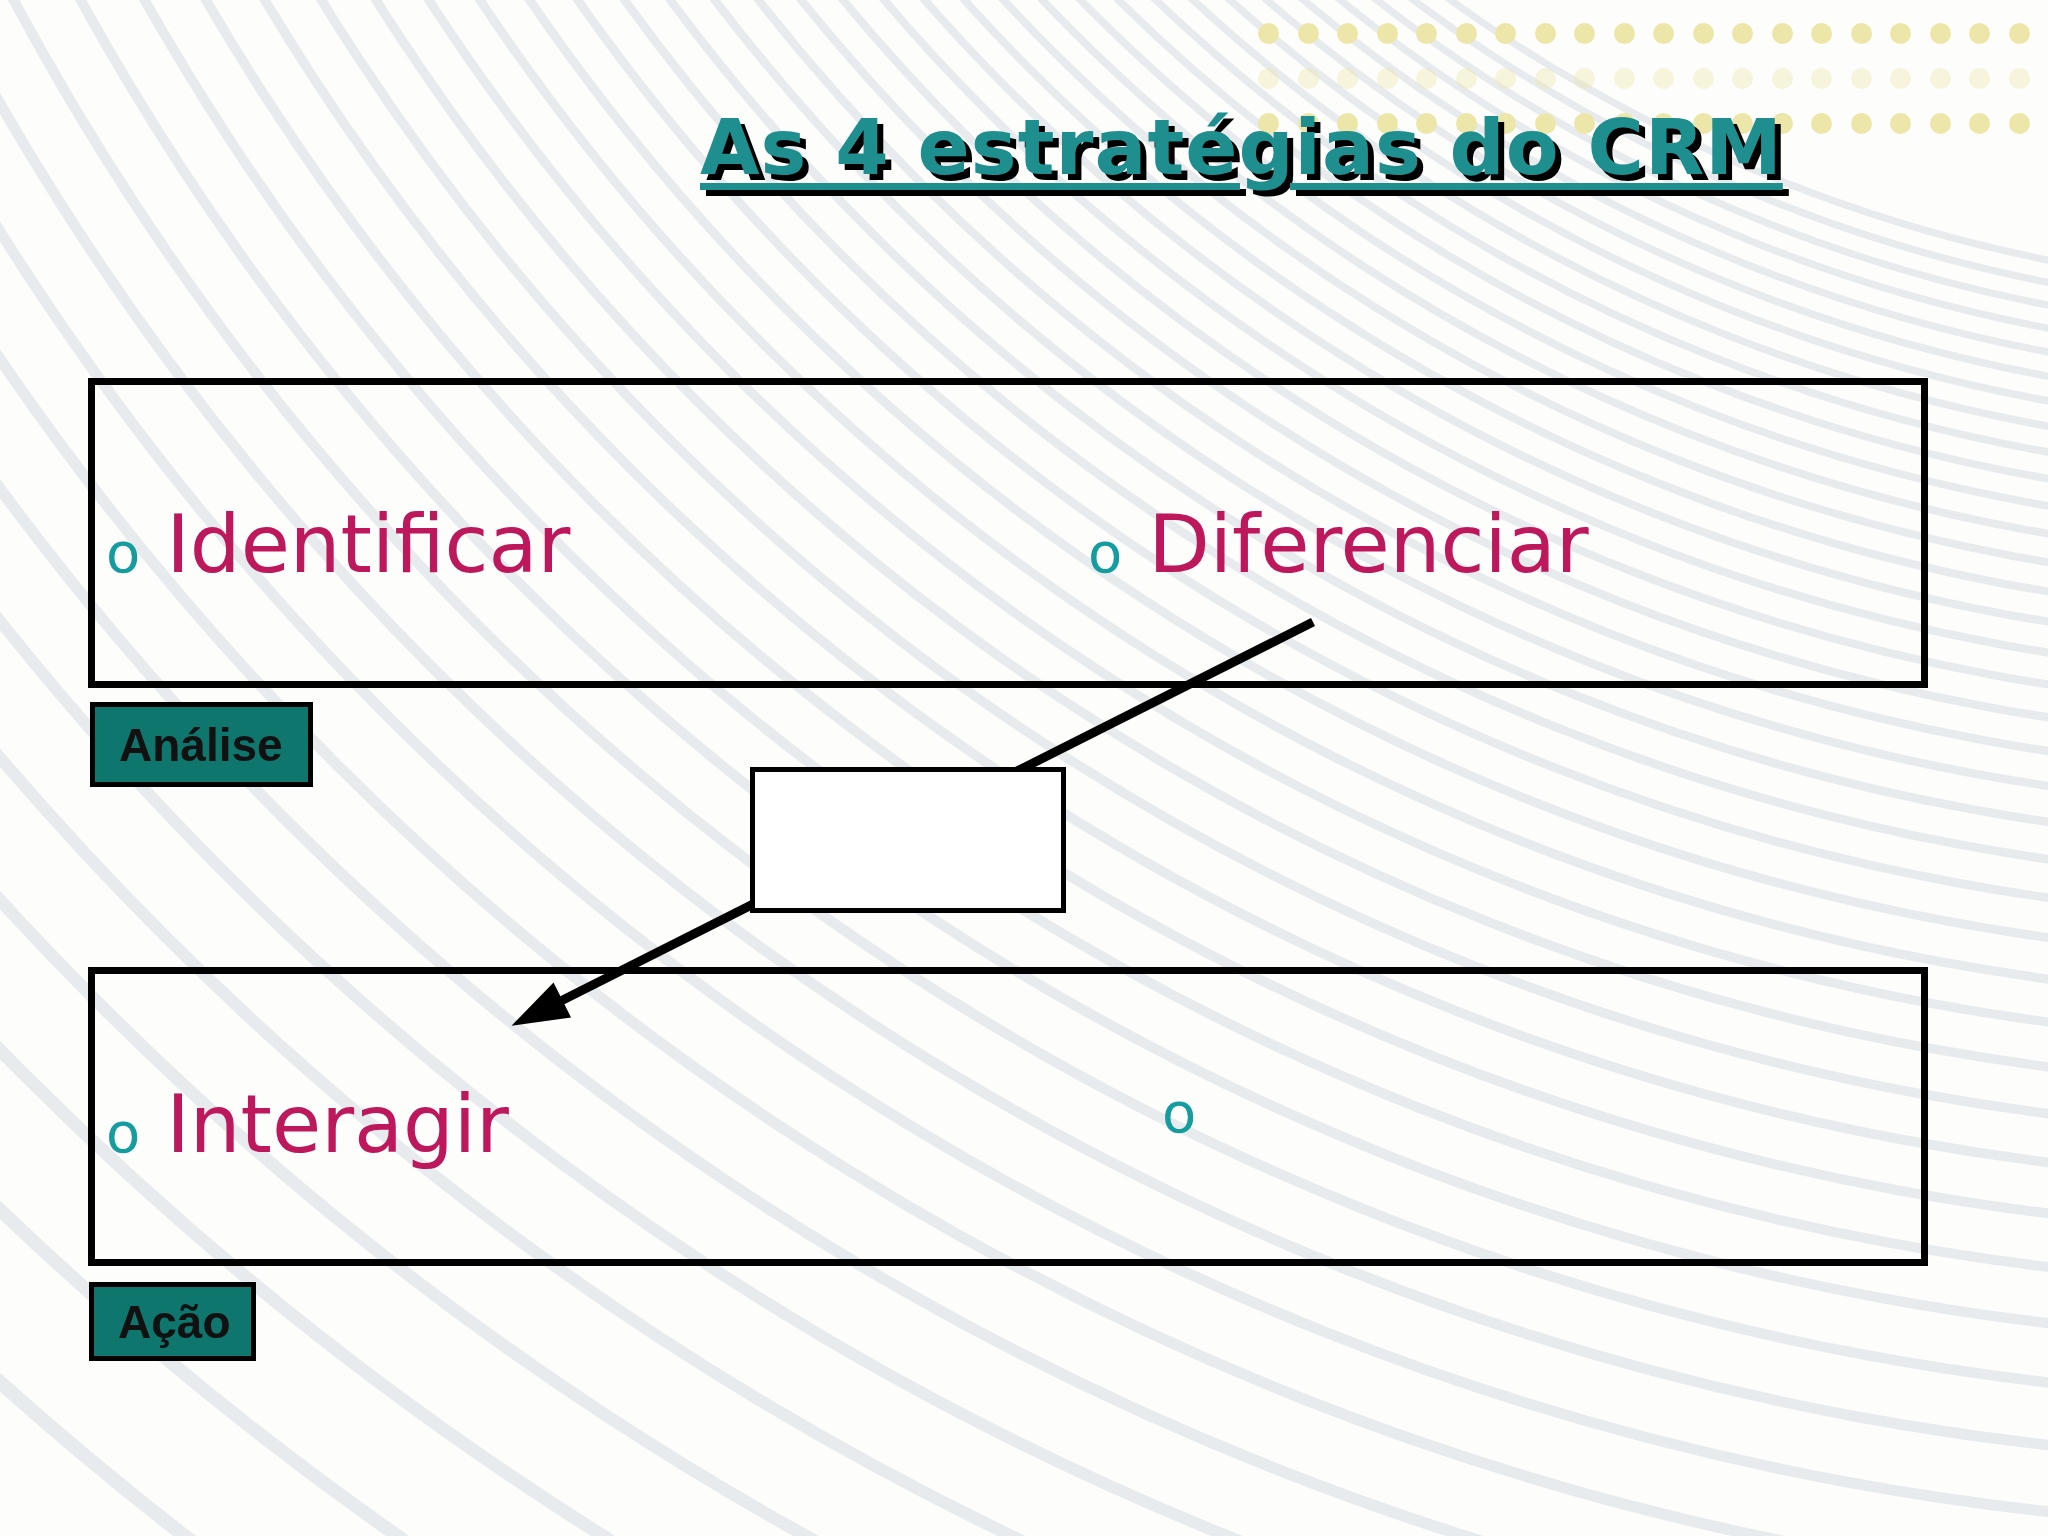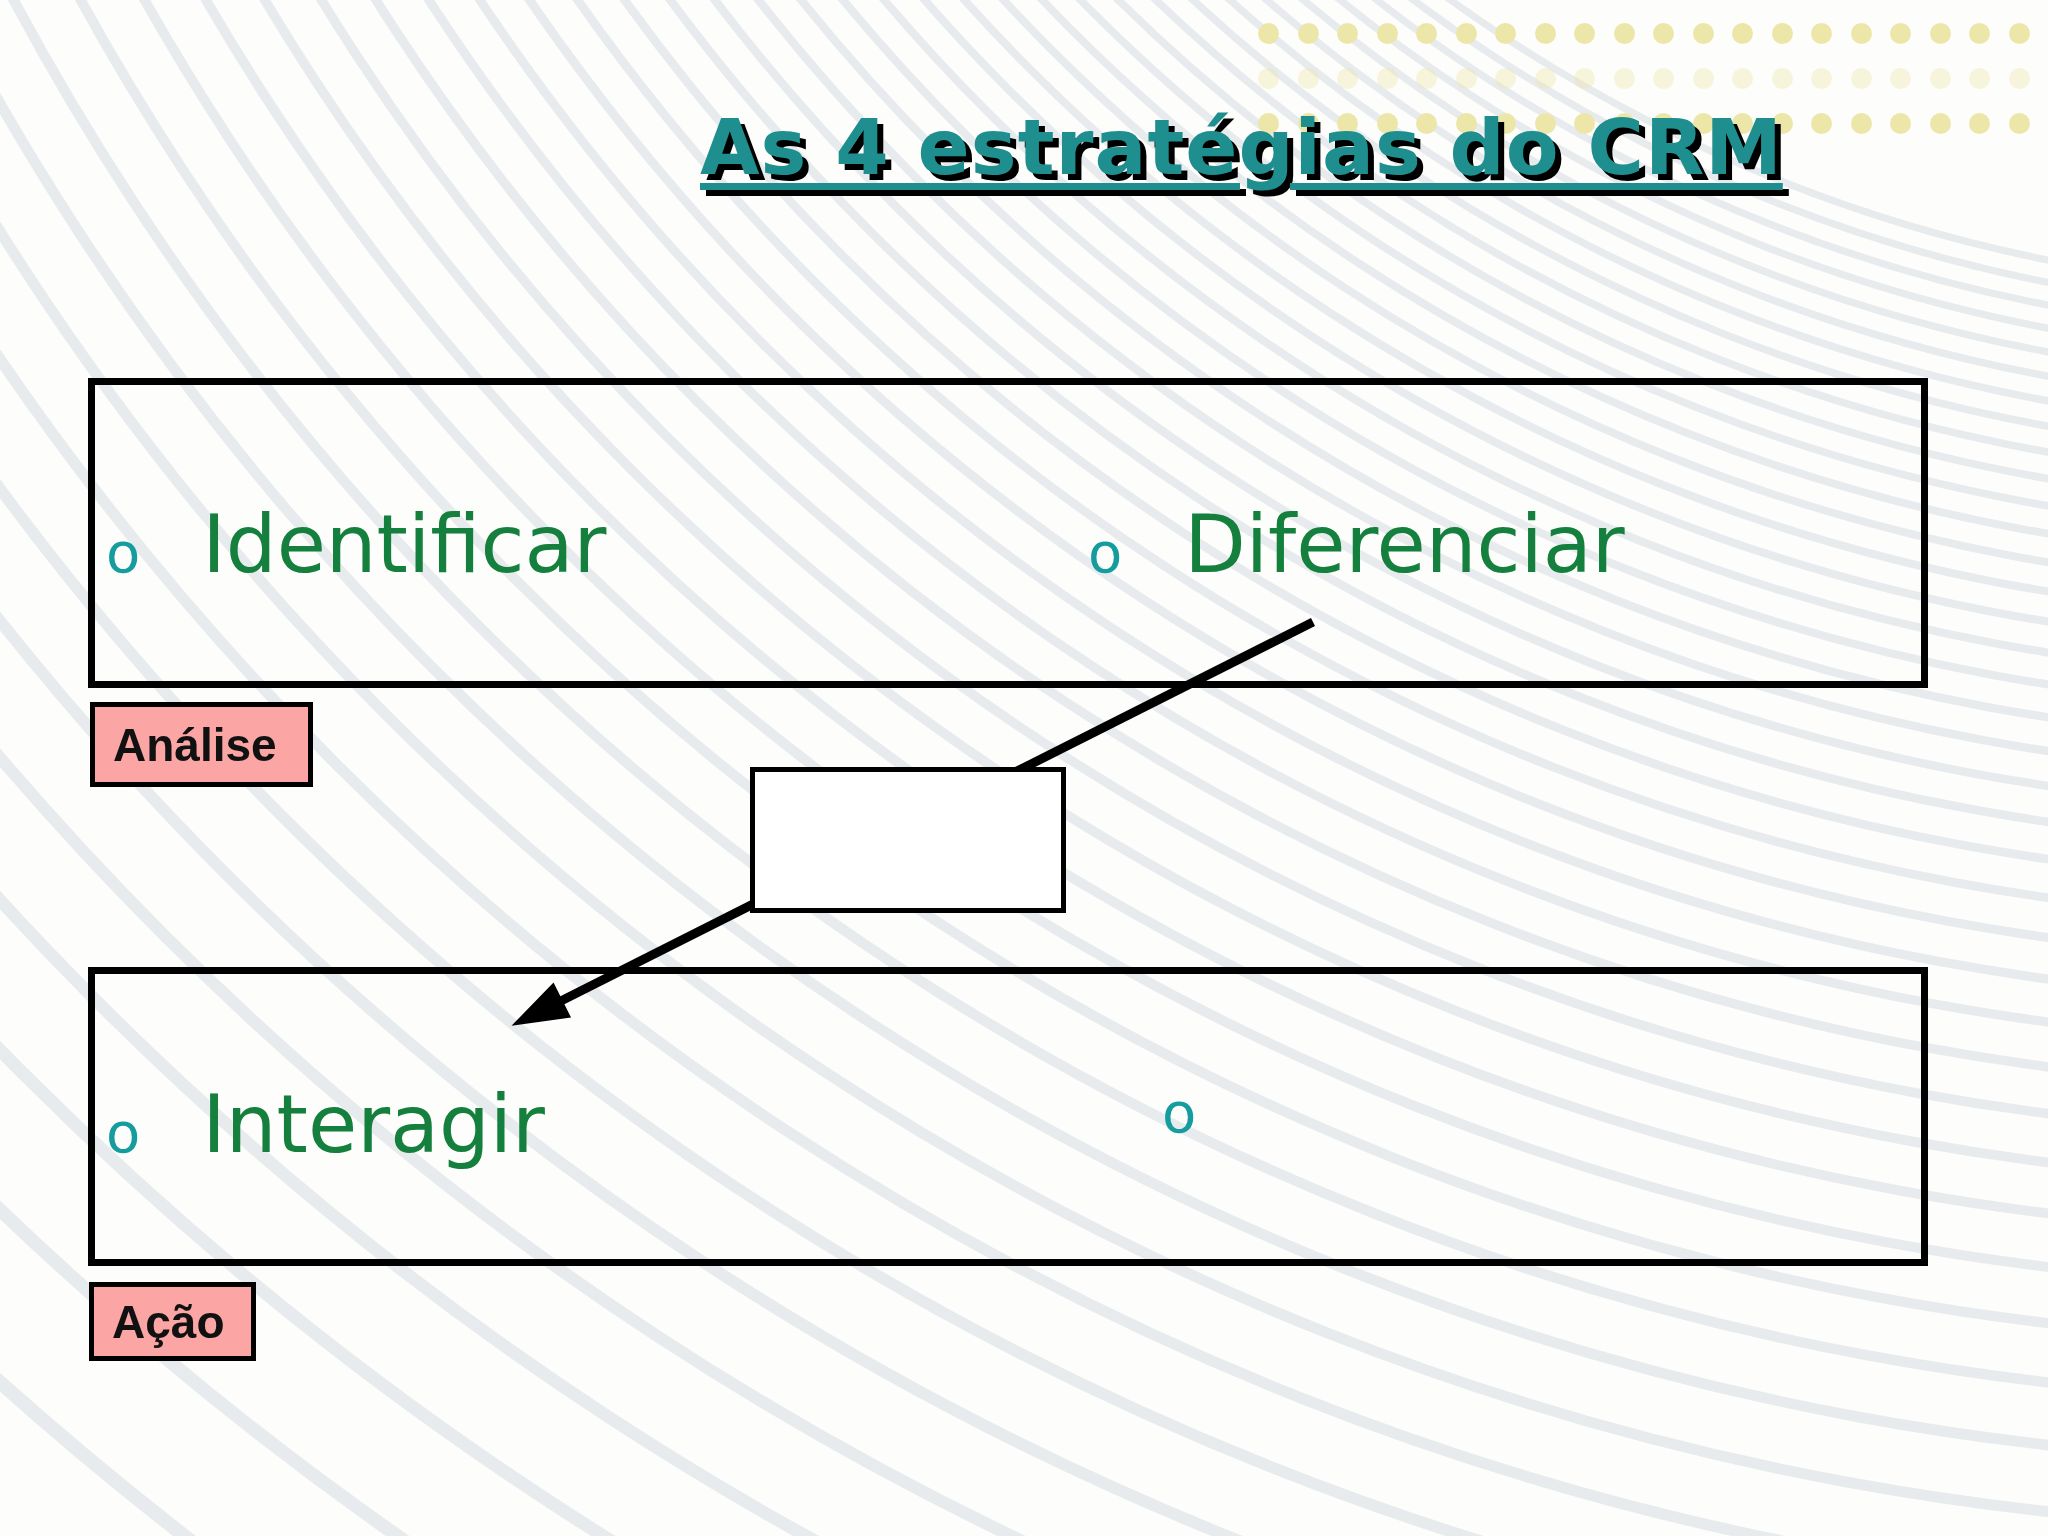--- a/index.html
+++ b/index.html
@@ -38,32 +38,32 @@
   #box-action{top:967px;height:299px;}
   
   .item{
     position:absolute;display:flex;align-items:baseline;
     line-height:1;z-index:4;white-space:nowrap;
   }
   .item .bullet{
     font-size:56px;color:var(--bullet,#149C9E);
     margin-right:26px;
   }
-  .item .label{font-size:80px;color:#15803d;margin-left:36px;}
+  .item .label{font-size:80px;color:#be185d;}
   #item-identificar{left:106px;top:505px;}
   #item-diferenciar{left:1088px;top:505px;}
   #item-interagir{left:106px;top:1085px;}
   #item-personalizar{left:1162px;top:1085px;}
   
   .tag{
-    position:absolute;background:#fca5a5;border:5px solid #000;
+    position:absolute;background:#0f766e;border:5px solid #000;
     box-sizing:border-box;display:flex;align-items:center;
     font-family:"Liberation Sans", sans-serif;
     font-weight:bold;font-size:46px;color:#111;
-    padding:0 18px;z-index:4;white-space:nowrap;
+    padding:0 24px;z-index:4;white-space:nowrap;
   }
   #tag-analise{left:90px;top:702px;width:223px;height:85px;}
   #tag-acao{left:89px;top:1282px;width:167px;height:79px;}
   
   .annotation{
     position:absolute;left:750px;top:767px;width:316px;height:146px;
     background:#ffffff;border:5px solid #000;box-sizing:border-box;
     display:flex;flex-direction:column;justify-content:center;align-items:center;
     font-family:"Liberation Sans", sans-serif;
     font-weight:bold;font-size:45px;line-height:1.28;color:#111;

